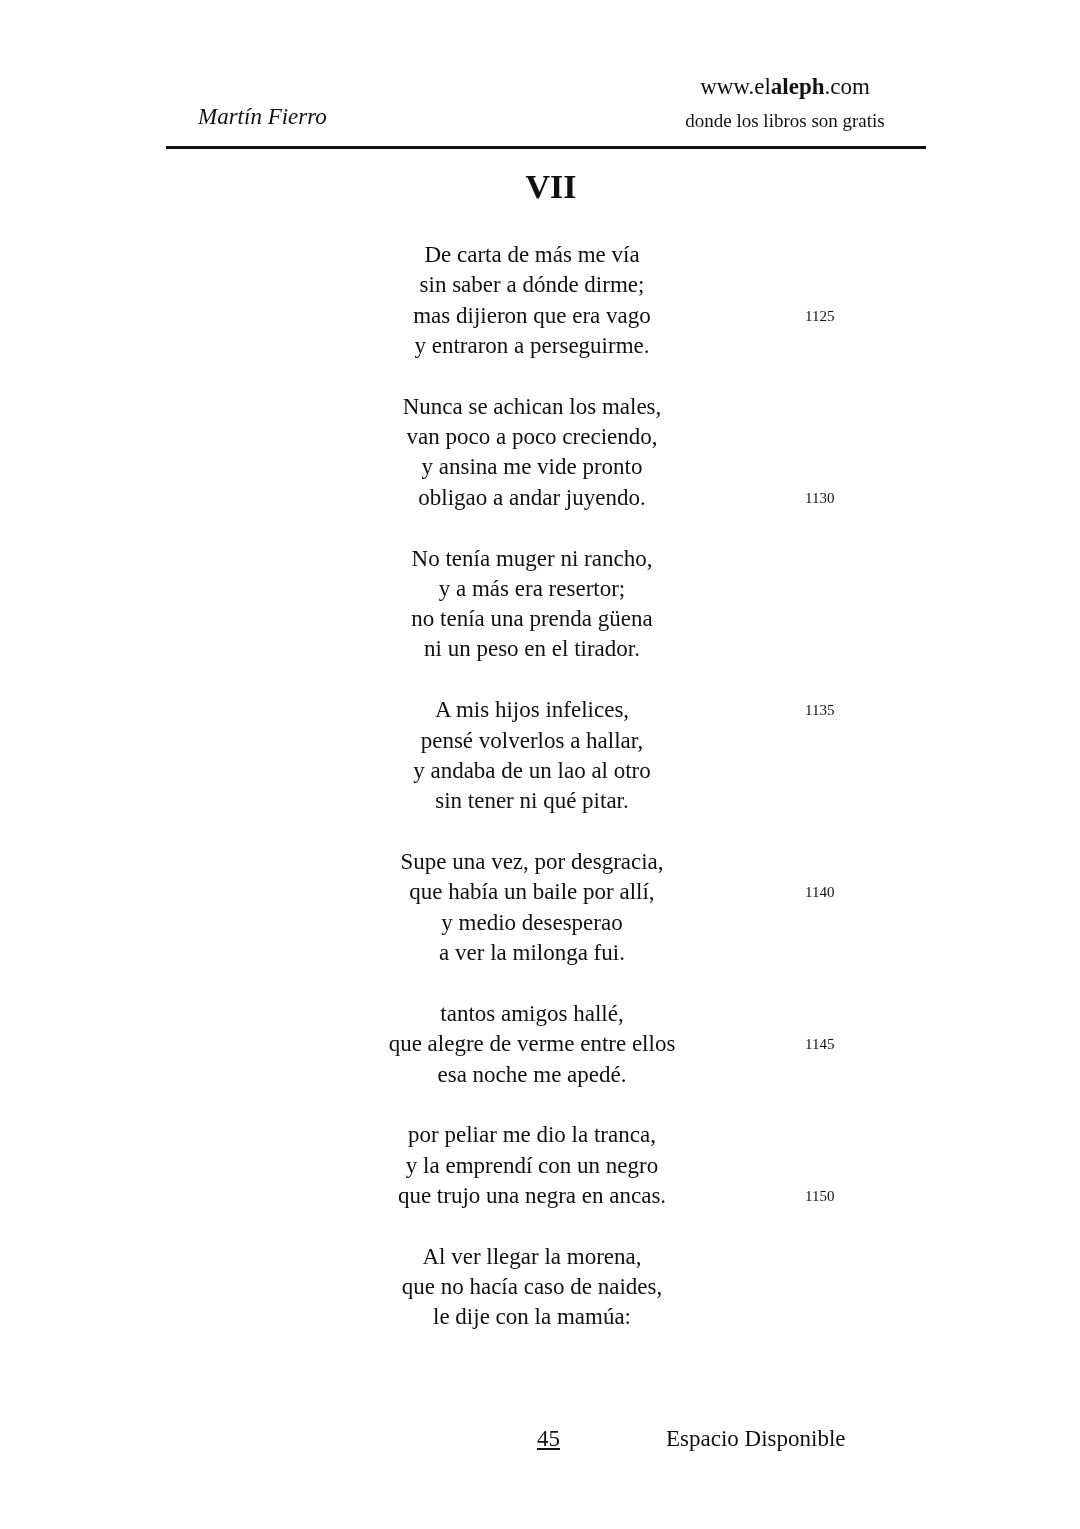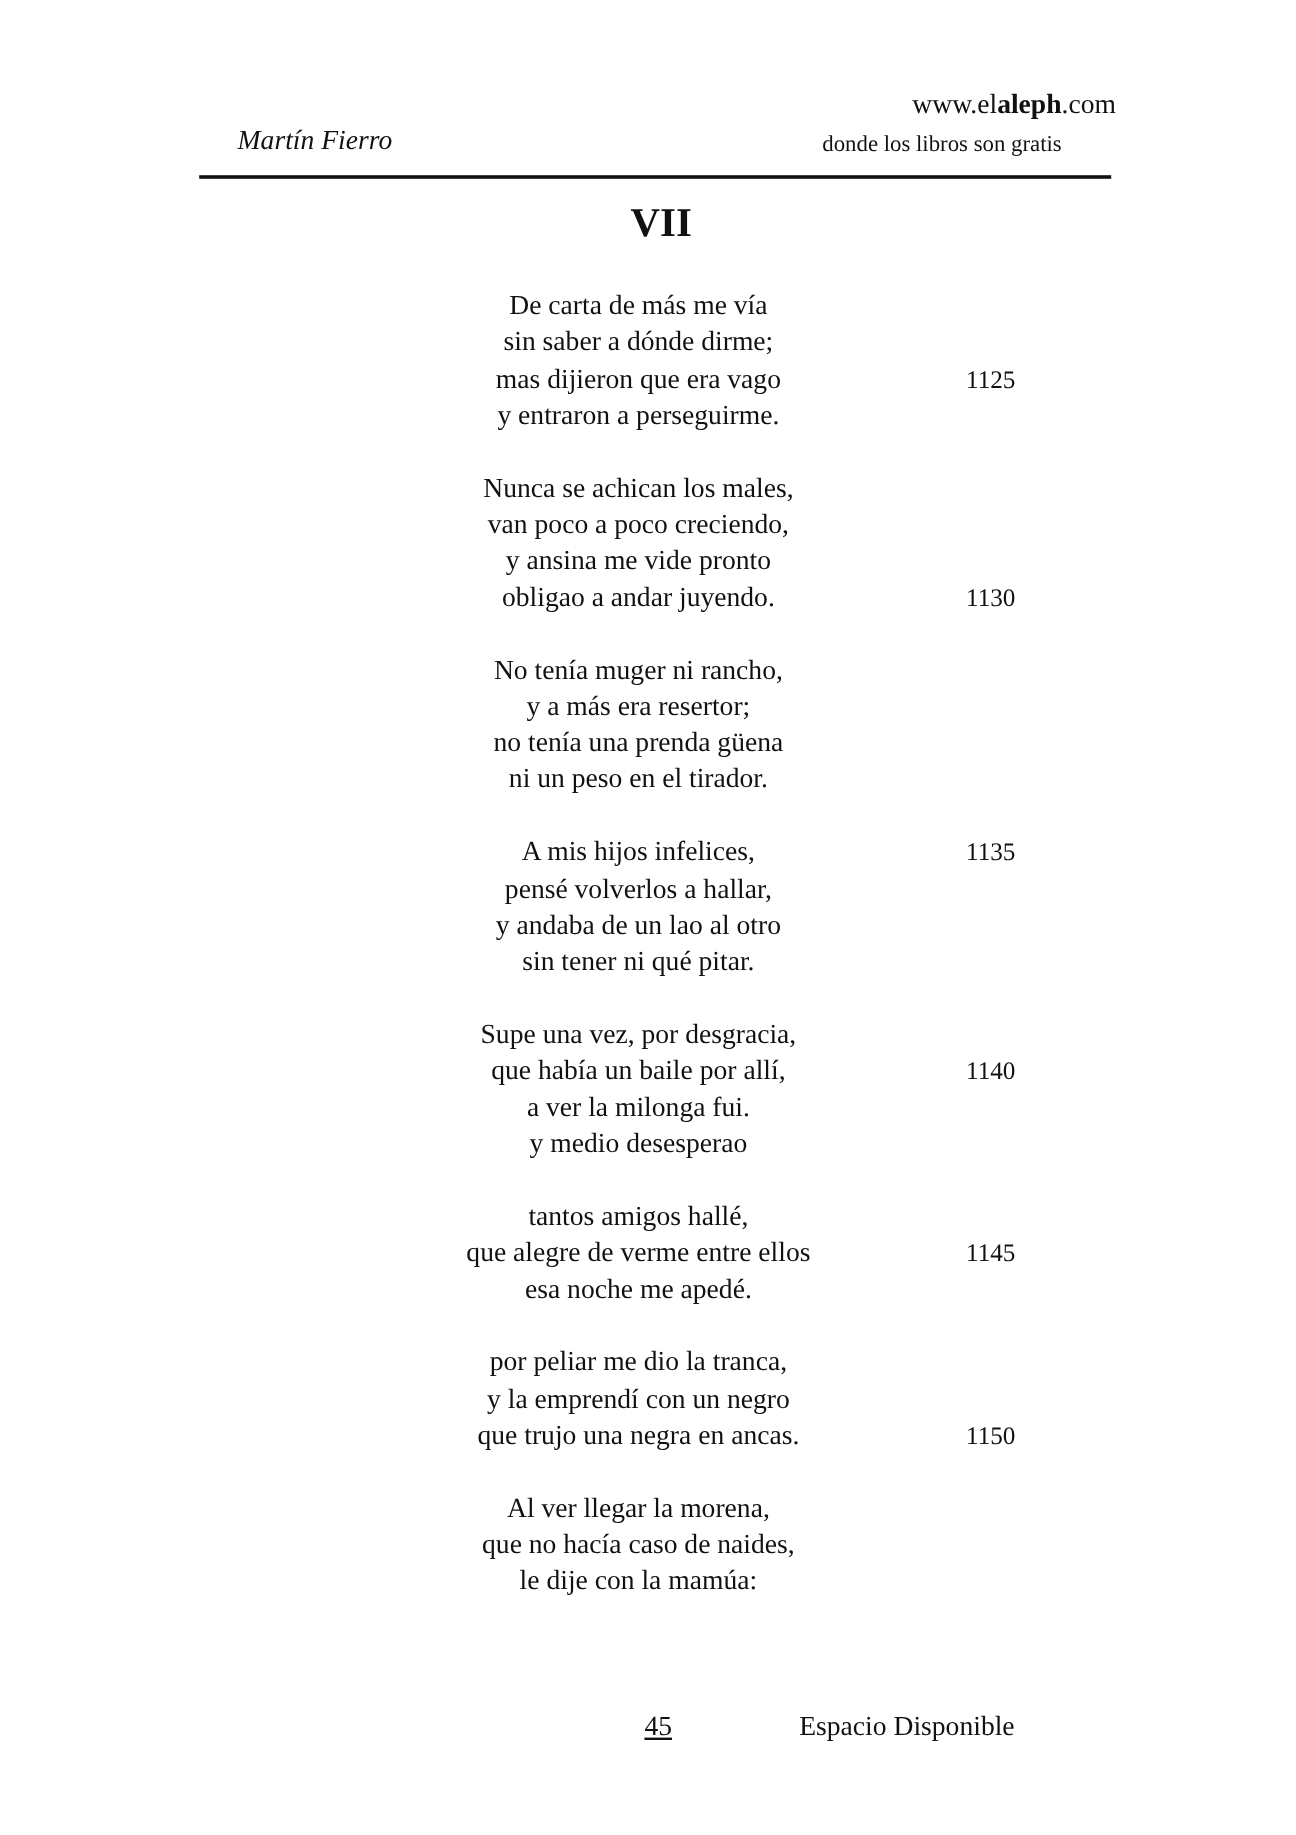--- a/index.html
+++ b/index.html
@@ -1,27 +1,27 @@
 <!DOCTYPE html>
 <html><head>
   <meta charset="utf-8">
   <style>
     html, body { margin: 0; padding: 0; background: #ffffff; }
     body { width: 1080px; height: 1529px; position: relative; overflow: hidden;
            font-family: "Liberation Serif", "DejaVu Serif", serif; color: #111111; }
     .hdr-title { position: absolute; left: 182px; top: 104px; font-size: 23px; font-style: italic; margin-left: 16px; }
-    .hdr-site { position: absolute; left: 640px; width: 290px; top: 74px; text-align: right; font-size: 23px; }
+    .hdr-site { position: absolute; left: 640px; width: 290px; top: 74px; text-align: center; font-size: 23px; }
     .hdr-site b { font-weight: bold; }
     .hdr-tag { position: absolute; left: 640px; width: 290px; top: 110px; text-align: center; font-size: 19px; }
     .rule { position: absolute; left: 166px; top: 146px; width: 760px; height: 3px; background: #111; }
     .chapter { position: absolute; left: 0; width: 1102px; top: 168px; text-align: center; font-size: 34px; font-weight: bold; }
     .poem { position: absolute; left: 182px; top: 240px; width: 700px; }
     .stanza { margin: 0 0 30.6px 0; }
     .line { position: relative; height: 30.3px; line-height: 30.3px; font-size: 23px; white-space: nowrap; text-align: center; }
-    .num { position: absolute; left: 623px; top: 0; font-size: 21px; }
+    .num { position: absolute; left: 623px; top: 0; font-size: 15px; }
     .footer-page { position: absolute; left: 537px; top: 1426px; font-size: 23px; text-decoration: underline; }
     .footer-note { position: absolute; left: 666px; top: 1426px; font-size: 23px; }
   </style>
 </head>
 <body>
 
 <div class="hdr-title">Martín Fierro</div>
 <div class="hdr-site"><span>www.el</span><b>aleph</b><span>.com</span></div>
 <div class="hdr-tag">donde los libros son gratis</div>
 <div class="rule"></div>
@@ -49,22 +49,22 @@
   </div>
   <div class="stanza">
     <div class="line"><span>A mis hijos infelices,</span><span class="num">1135</span></div>
     <div class="line"><span>pensé volverlos a hallar,</span><span class="num"></span></div>
     <div class="line"><span>y andaba de un lao al otro</span><span class="num"></span></div>
     <div class="line"><span>sin tener ni qué pitar.</span><span class="num"></span></div>
   </div>
   <div class="stanza">
     <div class="line"><span>Supe una vez, por desgracia,</span><span class="num"></span></div>
     <div class="line"><span>que había un baile por allí,</span><span class="num">1140</span></div>
+    <div class="line"><span>y medio desesperao</span><span class="num"></span></div>
     <div class="line"><span>a ver la milonga fui.</span><span class="num"></span></div>
-    <div class="line"><span>y medio desesperao</span><span class="num"></span></div>
   </div>
   <div class="stanza">
     <div class="line"><span>tantos amigos hallé,</span><span class="num"></span></div>
     <div class="line"><span>que alegre de verme entre ellos</span><span class="num">1145</span></div>
     <div class="line"><span>esa noche me apedé.</span><span class="num"></span></div>
   </div>
   <div class="stanza">
     <div class="line"><span>por peliar me dio la tranca,</span><span class="num"></span></div>
     <div class="line"><span>y la emprendí con un negro</span><span class="num"></span></div>
     <div class="line"><span>que trujo una negra en ancas.</span><span class="num">1150</span></div>

